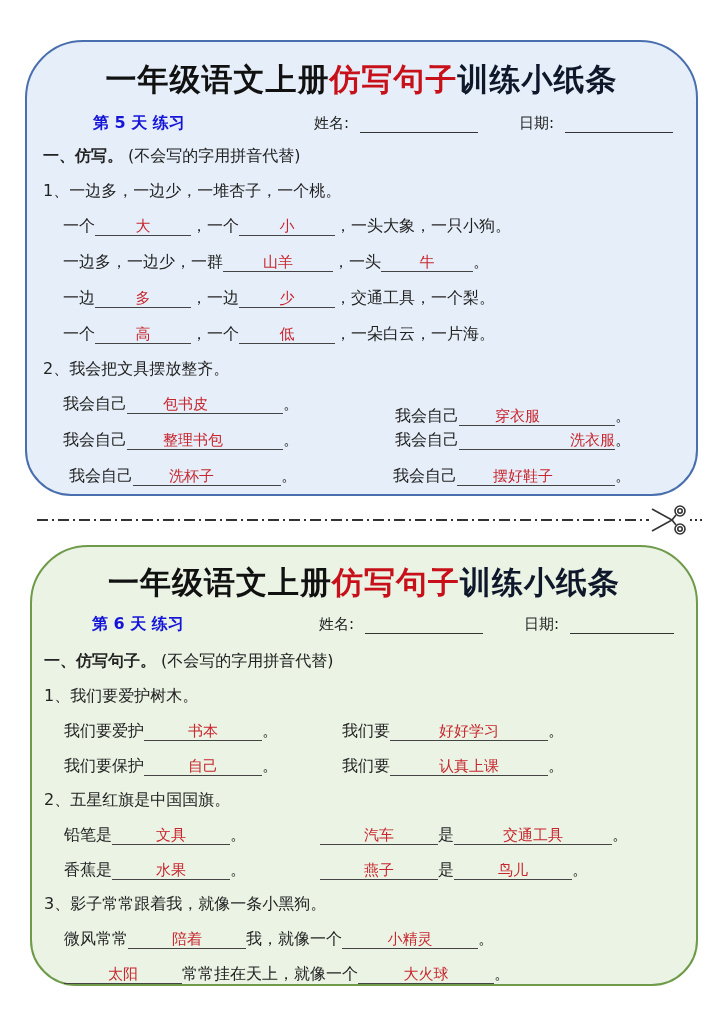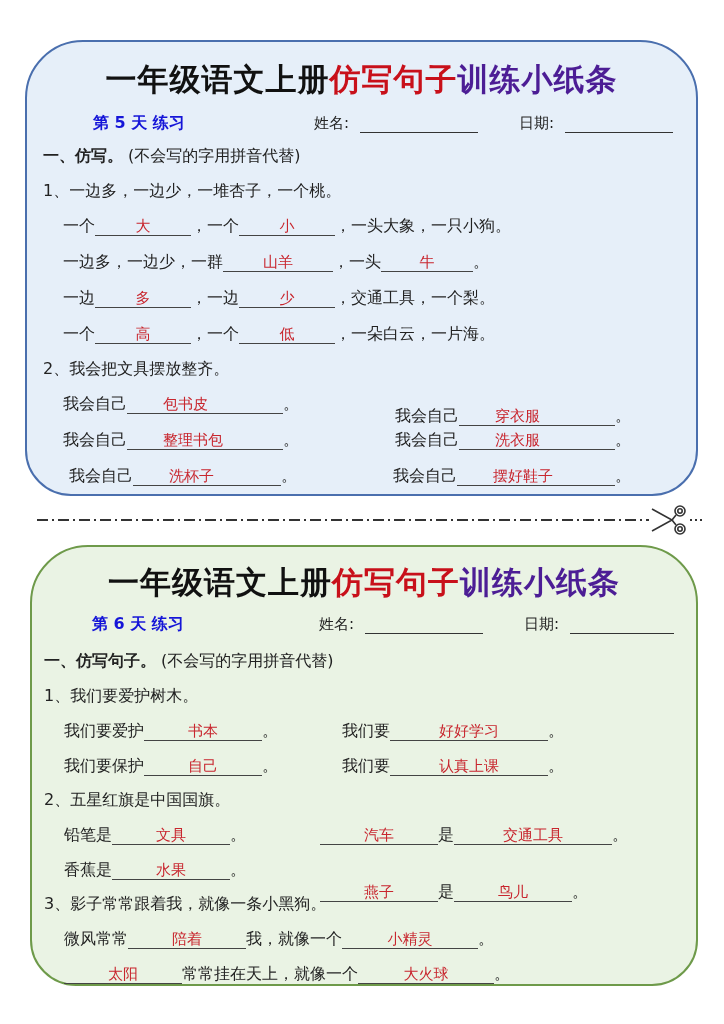--- a/index.html
+++ b/index.html
@@ -6,21 +6,21 @@
   body { width:724px; height:1024px; position:relative; overflow:hidden;
          font-family:"DejaVu Sans","Liberation Sans",sans-serif; color:#1a1a1a; }
   .card { position:absolute; box-sizing:border-box; border-radius:58px 58px 46px 46px; }
   .card.blue { left:25px; top:40px; width:673px; height:456px; background:#e6eff9; border:2px solid #4a6fae; }
   .card.green { left:30px; top:545px; width:668px; height:441px; background:#eaf3e4; border:2px solid #6e9a4a; }
   .title { position:absolute; left:0; right:0; text-align:center; font-size:31px; font-weight:bold; letter-spacing:1px; }
   .blue .title { top:17px; }
   .green .title { top:15px; }
   .t-black { color:#111111; }
   .t-red { color:#c8101a; }
-  .t-navy { color:#4c1d95; }
+  .t-navy { color:#0f172a; }
   .abs { position:absolute; white-space:nowrap; }
   .day { font-size:16px; font-weight:bold; color:#1515d8;margin-left:48px; }
   .lbl { font-size:15px; color:#222; }
   .uline { display:inline-block; border-bottom:1px solid #333; vertical-align:bottom; height:18px; }
   .sec { font-size:16px; color:#222; }
   .sec b { font-weight:bold; }
   .line { font-size:16px; color:#222; }
   .blank { display:inline-block; border-bottom:1px solid #444; text-align:center; color:#c8262e;
            font-family:"DejaVu Serif",serif; font-size:15px; line-height:18px; vertical-align:baseline; }
   .cutline2 { position:absolute; left:37px; top:519px; width:612px; height:2px;
@@ -72,21 +72,21 @@
   <div class="abs line" style="left:36px;top:352px;">
     <span>我会自己</span><span class="blank" style="width:156px;text-align:left;padding-left:36px;box-sizing:border-box;">包书皮</span><span>。</span>
   </div>
   <div class="abs line" style="left:368px;top:364px;">
     <span>我会自己</span><span class="blank" style="width:156px;text-align:left;padding-left:36px;box-sizing:border-box;">穿衣服</span><span>。</span>
   </div>
   <div class="abs line" style="left:36px;top:388px;">
     <span>我会自己</span><span class="blank" style="width:156px;text-align:left;padding-left:36px;box-sizing:border-box;">整理书包</span><span>。</span>
   </div>
   <div class="abs line" style="left:368px;top:388px;">
-    <span>我会自己</span><span class="blank" style="width:156px;text-align:left;padding-left:36px;box-sizing:border-box;">洗衣服</span><span>。</span>
+    <span>我会自己</span><span class="blank" style="width:156px;text-align:right;padding-left:36px;box-sizing:border-box;">洗衣服</span><span>。</span>
   </div>
   <div class="abs line" style="left:42px;top:424px;">
     <span>我会自己</span><span class="blank" style="width:148px;text-align:left;padding-left:36px;box-sizing:border-box;">洗杯子</span><span>。</span>
   </div>
   <div class="abs line" style="left:366px;top:424px;">
     <span>我会自己</span><span class="blank" style="width:158px;text-align:left;padding-left:36px;box-sizing:border-box;">摆好鞋子</span><span>。</span>
   </div>
 </div>
 
 <div class="cutline2"></div>
@@ -141,21 +141,21 @@
 
   <div class="abs line" style="left:32px;top:278px;">
     <span>铅笔是</span><span class="blank" style="width:118px;">文具</span><span>。</span>
   </div>
   <div class="abs line" style="left:288px;top:278px;">
     <span class="blank" style="width:118px;">汽车</span><span>是</span><span class="blank" style="width:158px;">交通工具</span><span>。</span>
   </div>
   <div class="abs line" style="left:32px;top:313px;">
     <span>香蕉是</span><span class="blank" style="width:118px;">水果</span><span>。</span>
   </div>
-  <div class="abs line" style="left:288px;top:313px;margin-top:22px;">
+  <div class="abs line" style="left:288px;top:313px;">
     <span class="blank" style="width:118px;">燕子</span><span>是</span><span class="blank" style="width:118px;">鸟儿</span><span>。</span>
   </div>
 
   <div class="abs line" style="left:12px;top:347px;">3、影子常常跟着我，就像一条小黑狗。</div>
 
   <div class="abs line" style="left:32px;top:382px;">
     <span>微风常常</span><span class="blank" style="width:118px;">陪着</span><span>我，就像一个</span><span class="blank" style="width:136px;">小精灵</span><span>。</span>
   </div>
   <div class="abs line" style="left:32px;top:417px;">
     <span class="blank" style="width:118px;">太阳</span><span>常常挂在天上，就像一个</span><span class="blank" style="width:136px;">大火球</span><span>。</span>

